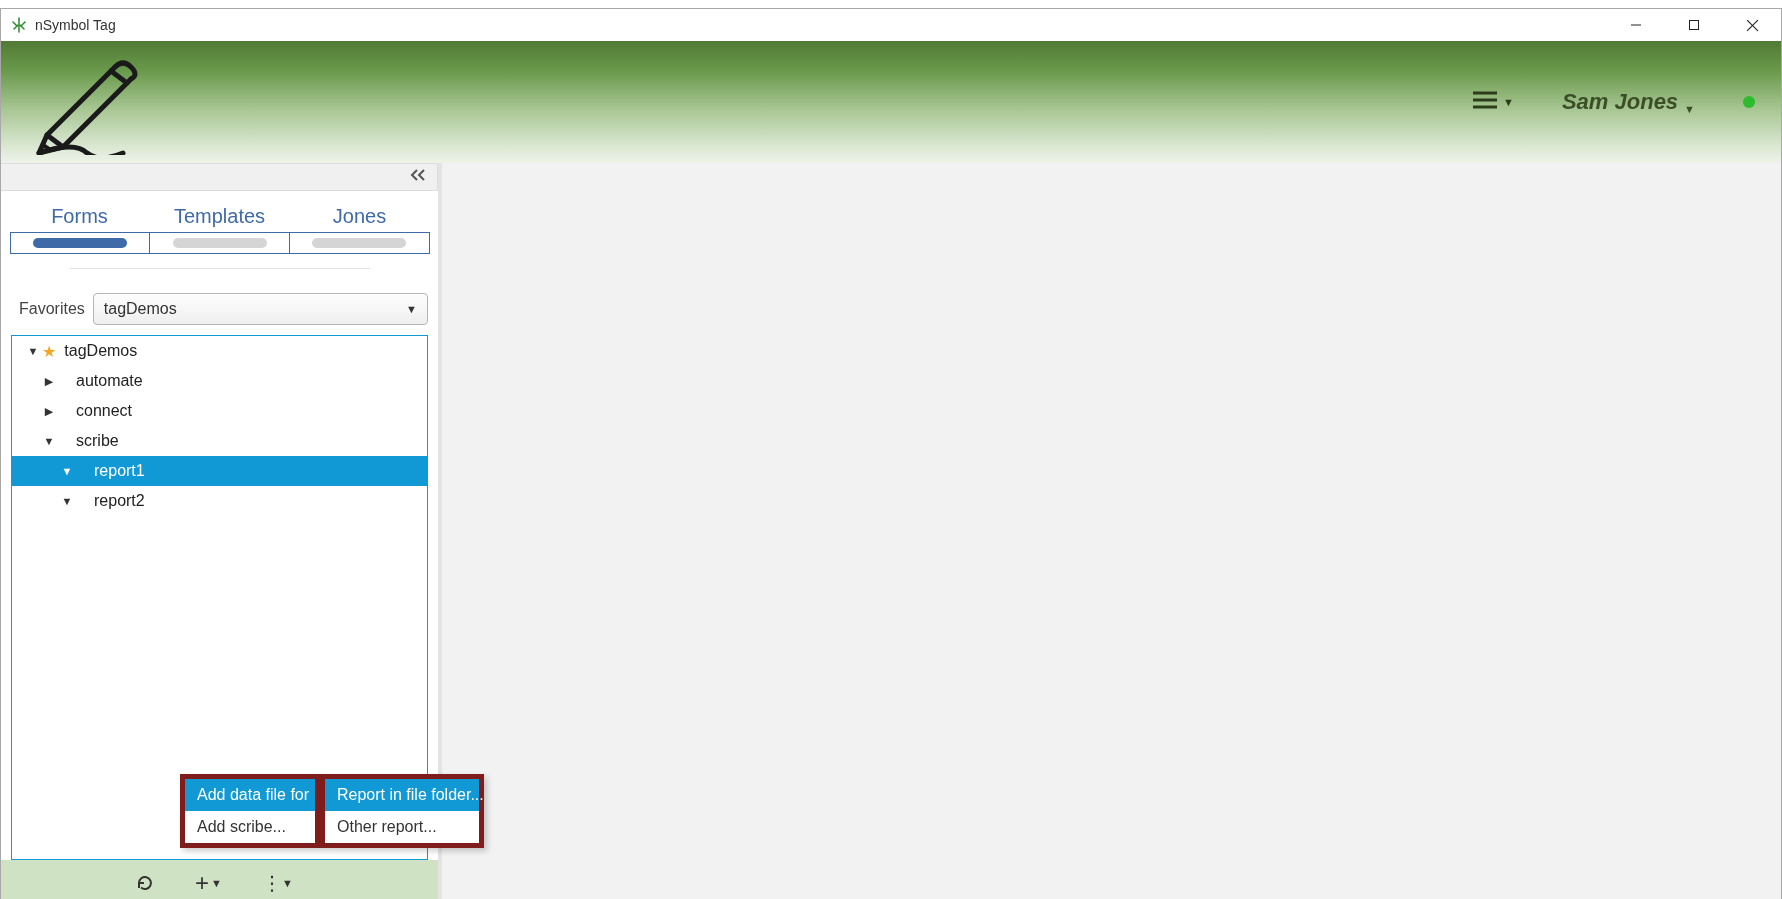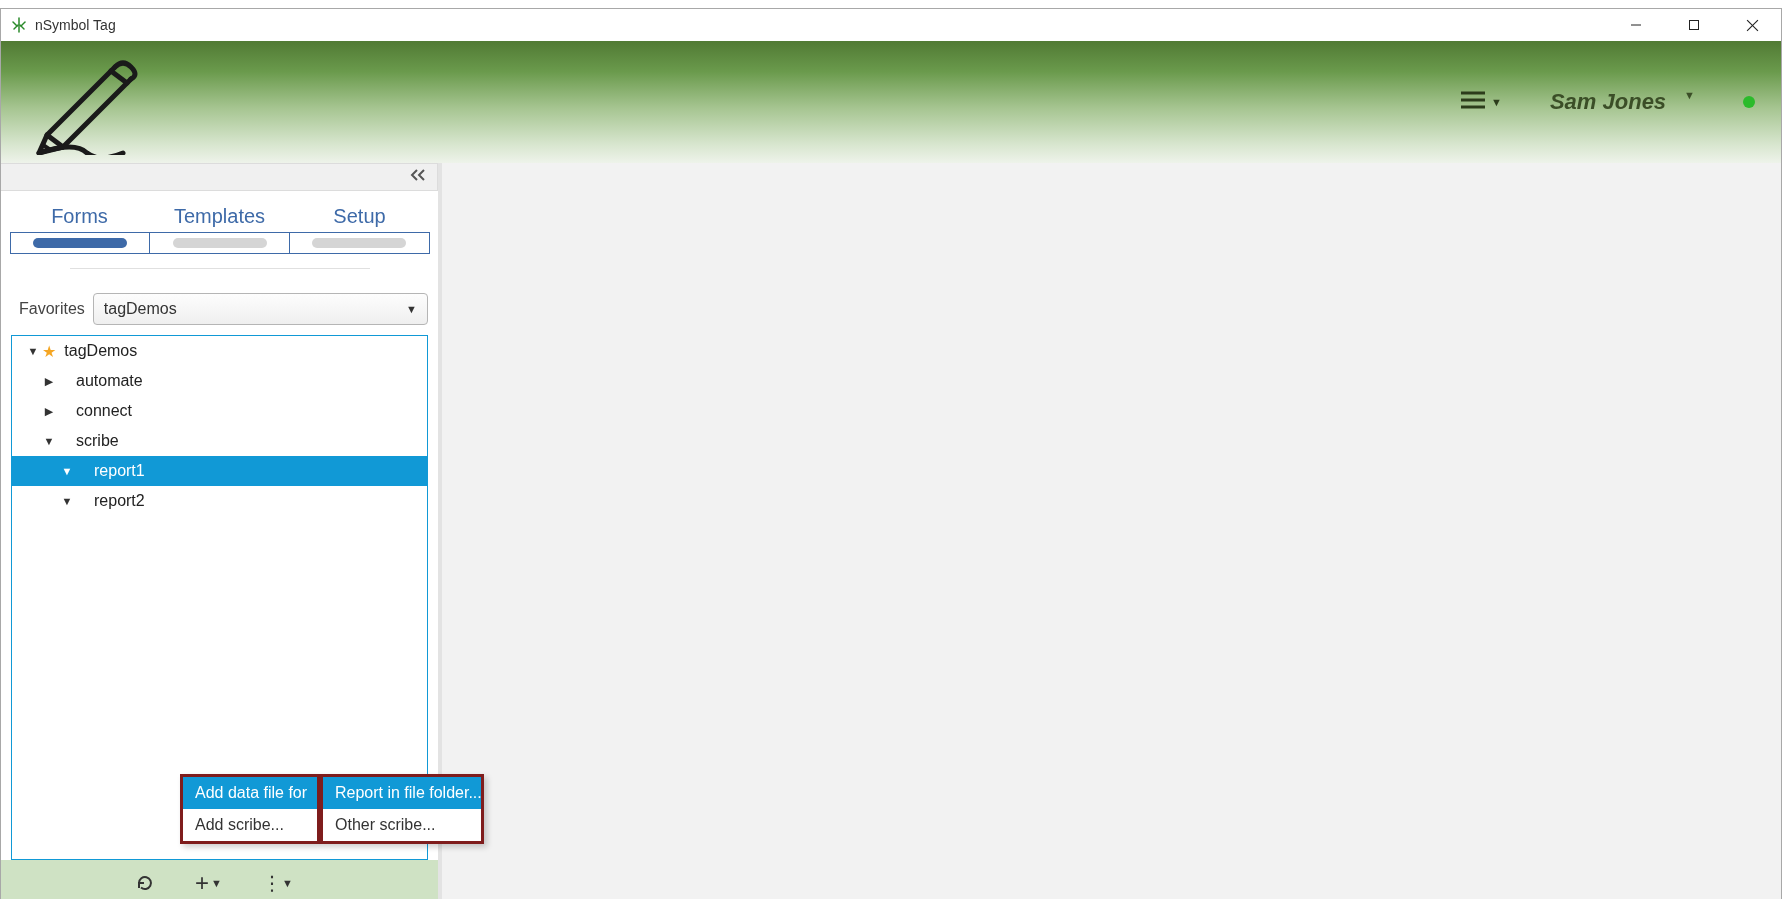--- a/index.html
+++ b/index.html
@@ -11,21 +11,21 @@
   .titlebar .app-icon { width: 16px; height: 16px; margin-right: 8px; display: inline-flex; }
   .titlebar .title { font-size: 14px; color: #333; flex: 1; }
   .titlebar .win-btns { display: flex; height: 100%; }
   .titlebar .win-btn { width: 58px; height: 32px; display: flex; align-items: center; justify-content: center; cursor: pointer; }
 
   
   .banner { height: 122px; background: linear-gradient(to bottom, #517a34 0%, #6a9a4c 25%, #a6c591 55%, #d8e6cf 85%, #eef3ea 100%); display: flex; align-items: center; padding: 0 26px 0 18px; }
   .banner .logo-area { flex: 1; display:flex; align-items:flex-end; height:100%; padding-bottom: 4px;}
   .banner .right { display: flex; align-items: center; gap: 48px; }
   .banner .menu-trigger { display: flex; align-items: center; gap: 4px; color: #2c3c1b; cursor: pointer; }
-  .banner .user { font-weight: 700; font-style: italic; font-size: 22px; color: #3b4e27; display: flex; align-items: flex-start; gap: 18px; cursor: pointer; }
+  .banner .user { font-weight: 700; font-style: italic; font-size: 22px; color: #3b4e27; display: flex; align-items: flex-end; gap: 6px; cursor: pointer; }
   .banner .status-dot { width: 12px; height: 12px; border-radius: 50%; background: #2bbb2b; }
 
   
   .body { flex: 1; display: flex; min-height: 0; }
   .sidebar { width: 437px; display: flex; flex-direction: column; background: #fff; }
   .sidebar-top { height: 28px; background: #f0f0f0; border: 1px solid #dcdcdc; border-left: none; display: flex; align-items: center; justify-content: flex-end; padding-right: 10px; }
   .collapse-btn { cursor: pointer; color: #555; }
 
   
   .tabs-wrap { padding: 10px 0 6px 0; display:flex; flex-direction:column; align-items:center; }
@@ -53,21 +53,21 @@
   .node.d1 { padding-left: 30px; }
   .node.d2 { padding-left: 48px; }
   .node.selected { background: #1199d6; color: #fff; }
   .node.selected .arrow { color: #fff; }
 
   
   .tree-toolbar { height: 46px; background: #cfe2c4; display: flex; align-items: center; gap: 40px; padding-left: 134px; }
   .tool-btn { cursor: pointer; color: #333; display: flex; align-items: center; gap: 2px; font-size: 20px; }
 
   
-  .ctx { position: absolute; border: 3px solid #7f1d1d; background: #fff; box-shadow: 3px 3px 6px rgba(0,0,0,0.2); font-size: 16px; }
+  .ctx { position: absolute; border: 5px solid #7f1d1d; background: #fff; box-shadow: 3px 3px 6px rgba(0,0,0,0.2); font-size: 16px; }
   .ctx-item { height: 32px; display: flex; align-items: center; justify-content: space-between; padding: 0 12px; cursor: pointer; color: #333; white-space: nowrap; }
   .ctx-item.hl { background: #1199d6; color: #fff; }
   .ctx-item .sub-arrow { font-size: 11px; margin-left: 14px; }
 
   
   .main { flex: 1; background: #f2f2f2; border-left: 4px solid #e3e3e3; }
 
   .caret-down { font-size: 11px; }
 </style>
 </head>
@@ -149,21 +149,21 @@
           <svg width="18" height="14" viewBox="0 0 18 14">
               <path d="M8 2 L3 7 L8 12 M15 2 L10 7 L15 12" fill="none" stroke="#555" stroke-width="2"></path>
             </svg>
         </span>
       </div>
 
       <div class="tabs-wrap">
         <div class="tabnames">
           <div class="tabname">Forms</div>
           <div class="tabname">Templates</div>
-          <div class="tabname">Setup</div>
+          <div class="tabname">Jones</div>
         </div>
         <div class="tabbars">
           <div class="tabbar active">
               <div class="pill"></div>
             </div>
           <div class="tabbar">
               <div class="pill"></div>
             </div>
           <div class="tabbar">
               <div class="pill"></div>
@@ -239,17 +239,17 @@
     <div class="ctx-item">
       <span>Add scribe...</span>
     </div>
   </div>
 
   <div class="ctx" style="left:320px; top:774px; width:164px;">
     <div class="ctx-item hl">
       <span>Report in file folder...</span>
     </div>
     <div class="ctx-item">
-      <span>Other scribe...</span>
+      <span>Other report...</span>
     </div>
   </div>
 
 </div>
 
 </body></html>

